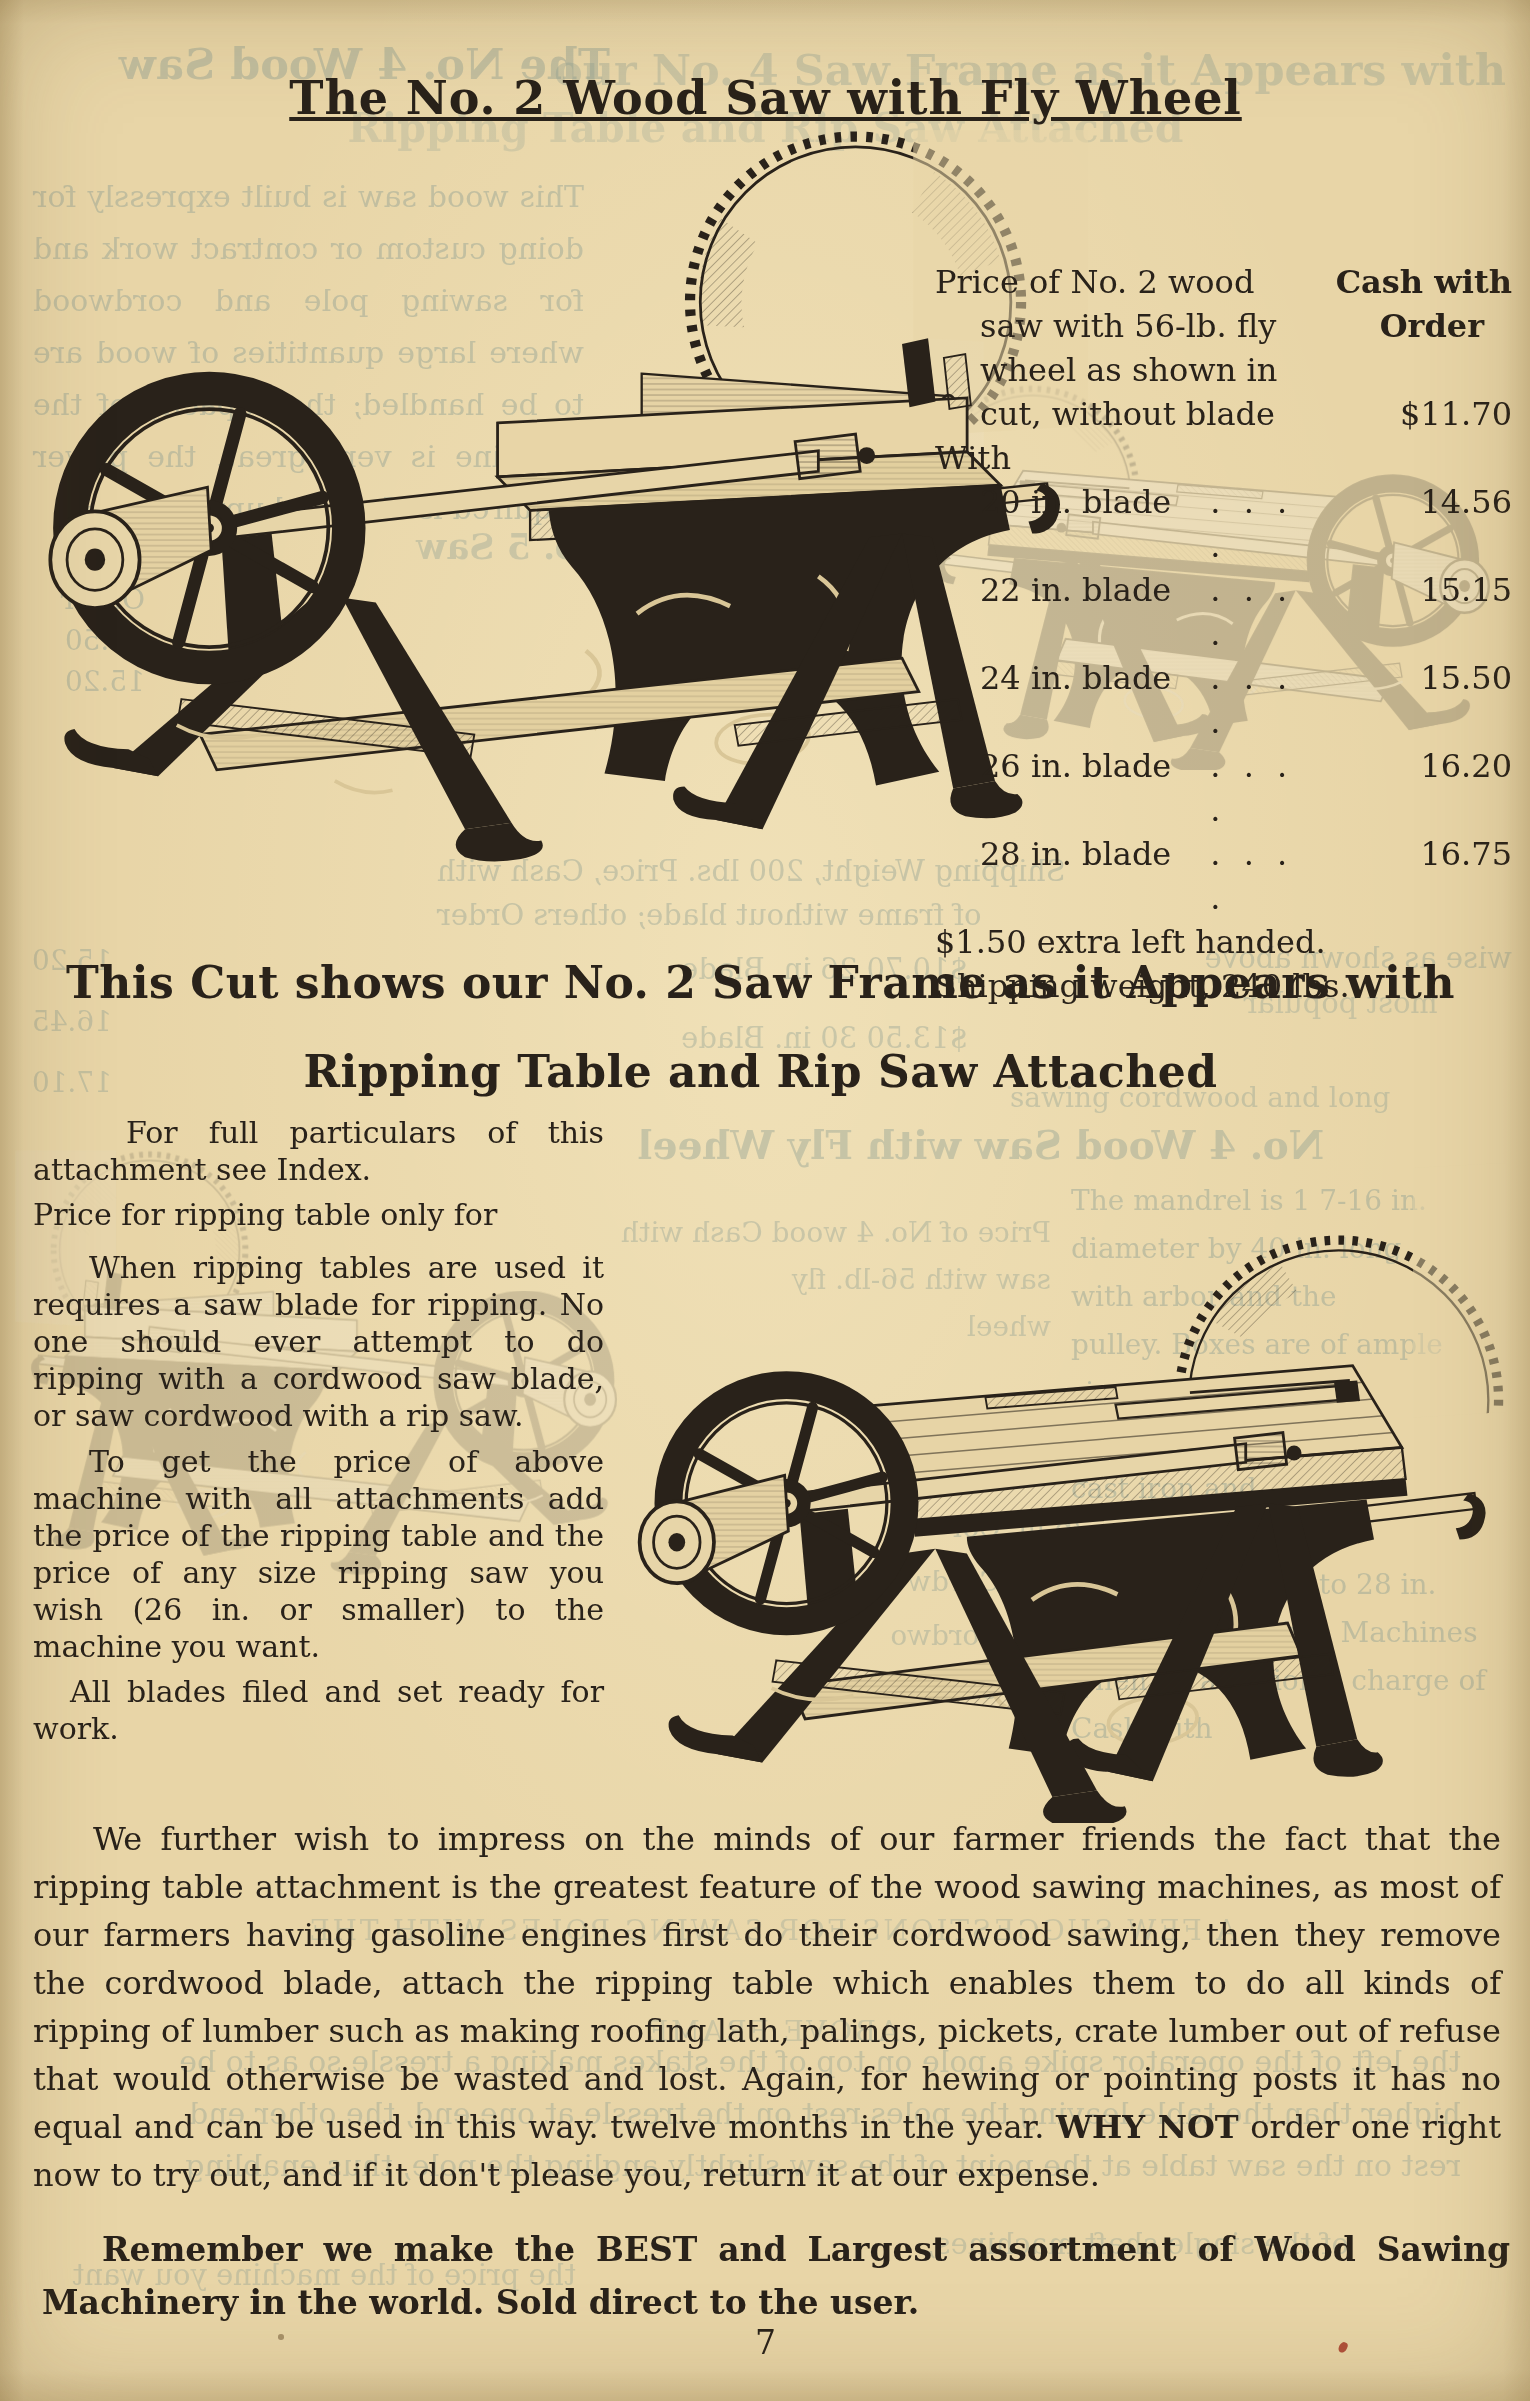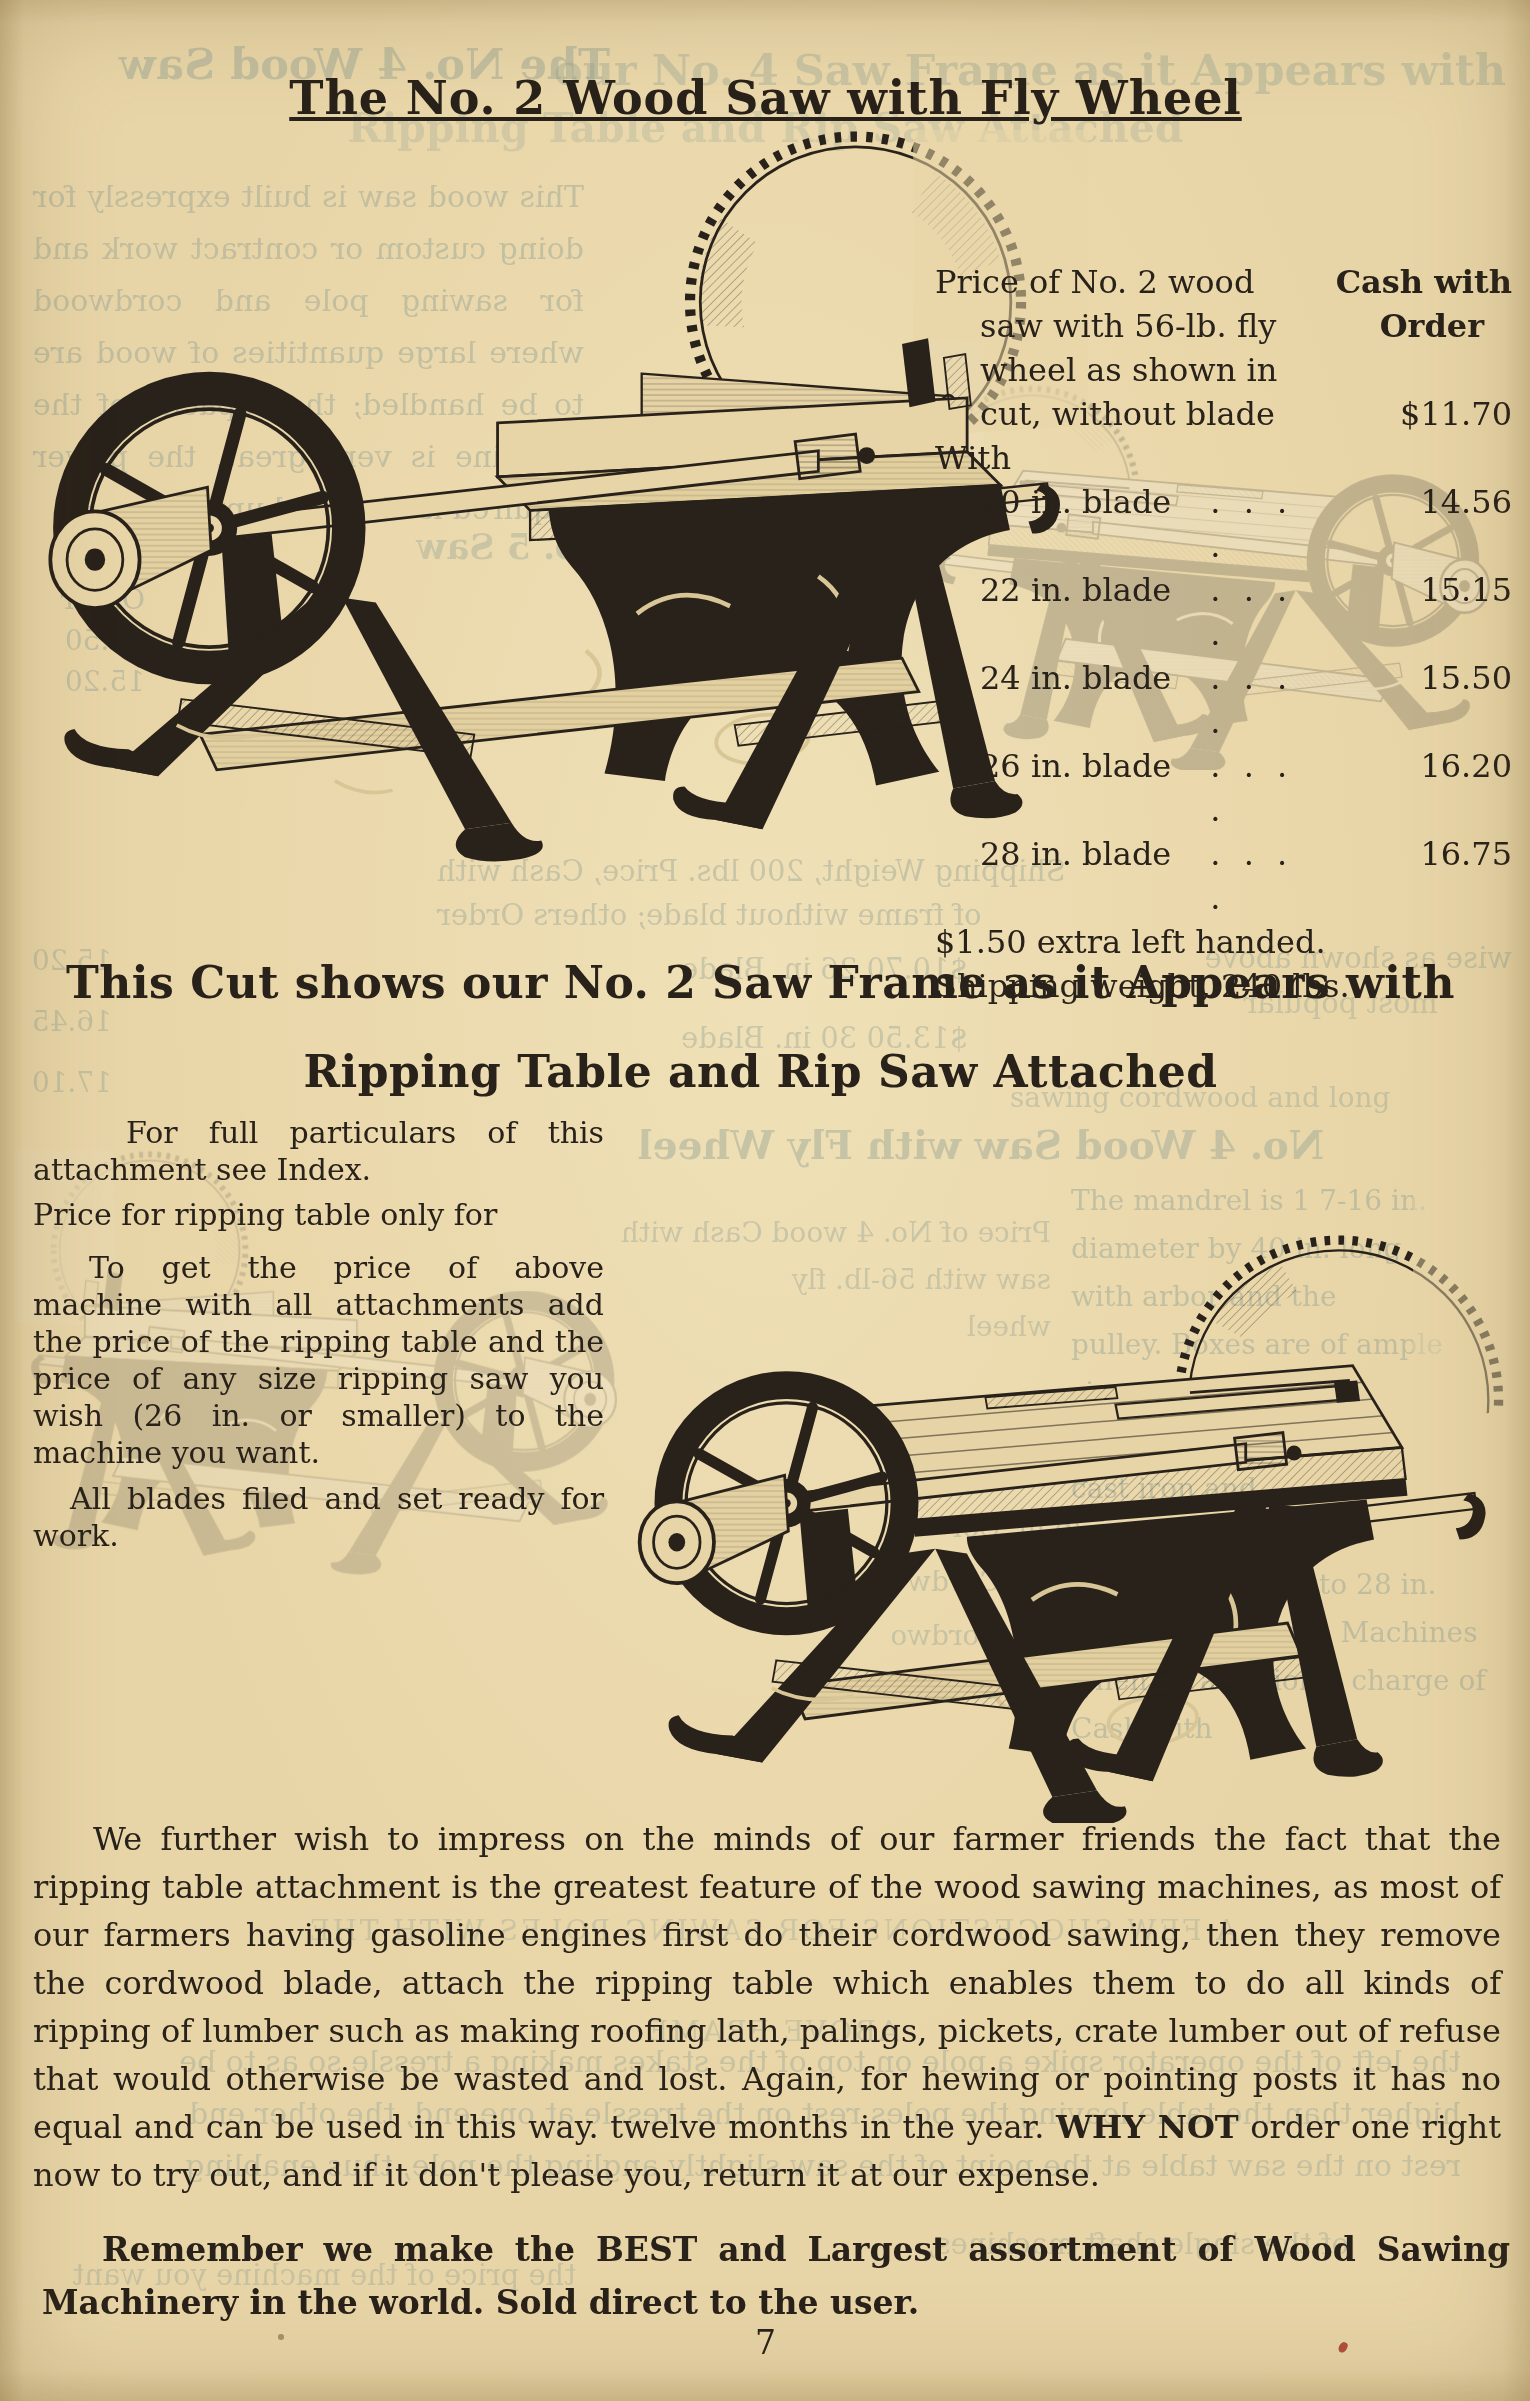--- a/index.html
+++ b/index.html
@@ -373,20 +373,21 @@
   </div>
 
   <div class="h2">
     <div>This Cut shows our No. 2 Saw Frame as it Appears with</div>
     <div>Ripping Table and Rip Saw Attached</div>
   </div>
 
   <div class="leftcol">
     <p class="ind100">For full particulars of this attachment see Index.</p>
     <p style="margin-bottom:16px">Price for ripping table only for</p>
+    <p class="ind60">When ripping tables are used it requires a saw blade for ripping.  No one should ever attempt to do ripping with a cordwood saw blade, or saw cordwood with a rip saw.</p>
     <p class="ind60">To get the price of above machine with all attachments add the price of the ripping table and the price of any size ripping saw you wish (26 in. or smaller) to the machine you want.</p>
     <p class="ind40">All blades filed and set ready for work.</p>
   </div>
 
   <div class="bodypara">
     <span>We further wish to impress on the minds of our farmer friends the fact that the ripping table attachment is the greatest feature of the wood sawing machines, as most of our farmers having gasoline engines first do their cordwood sawing, then they remove the cordwood blade, attach the ripping table which enables them to do all kinds of ripping of lumber such as making roofing lath, palings, pickets, crate lumber out of refuse that would otherwise be wasted and lost.  Again, for hewing or pointing posts it has no equal and can be used in this way. twelve months in the year.  </span><b>WHY NOT</b><span> order one right now to try out, and if it don't please you, return it at our expense.</span>
   </div>
 
   <div class="remember">Remember we make the BEST and Largest assortment of Wood Sawing Machinery in the world.  Sold direct to the user.</div>
 

